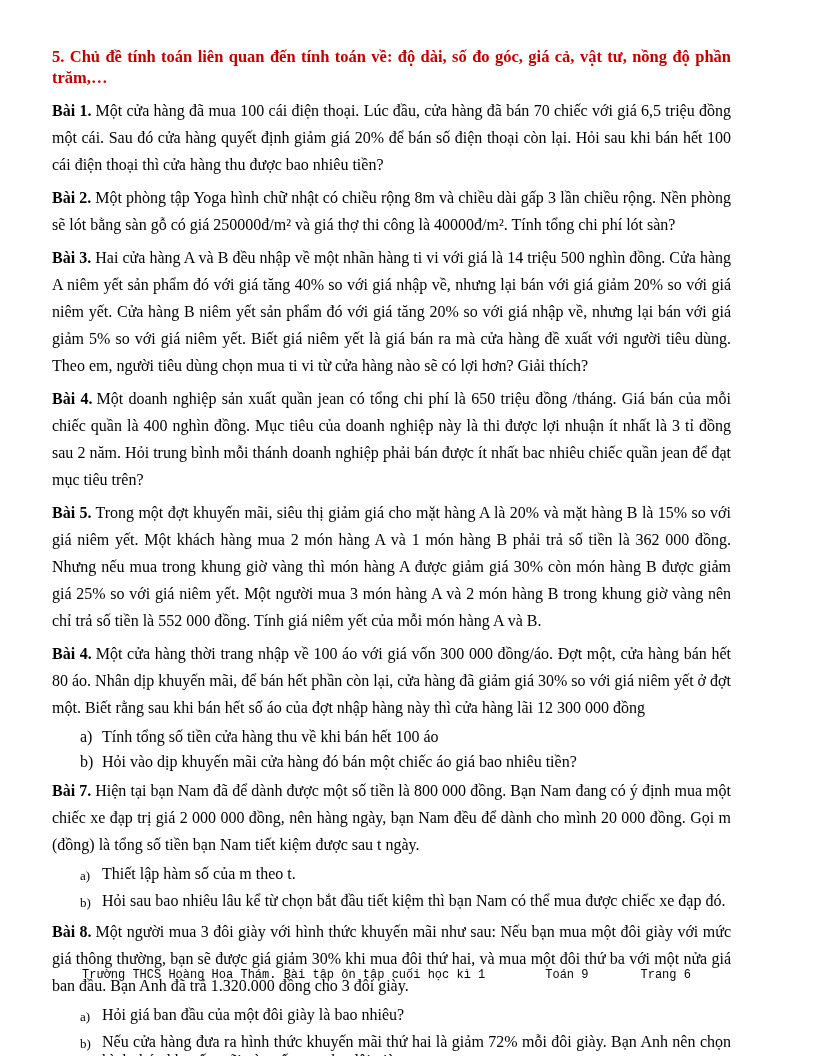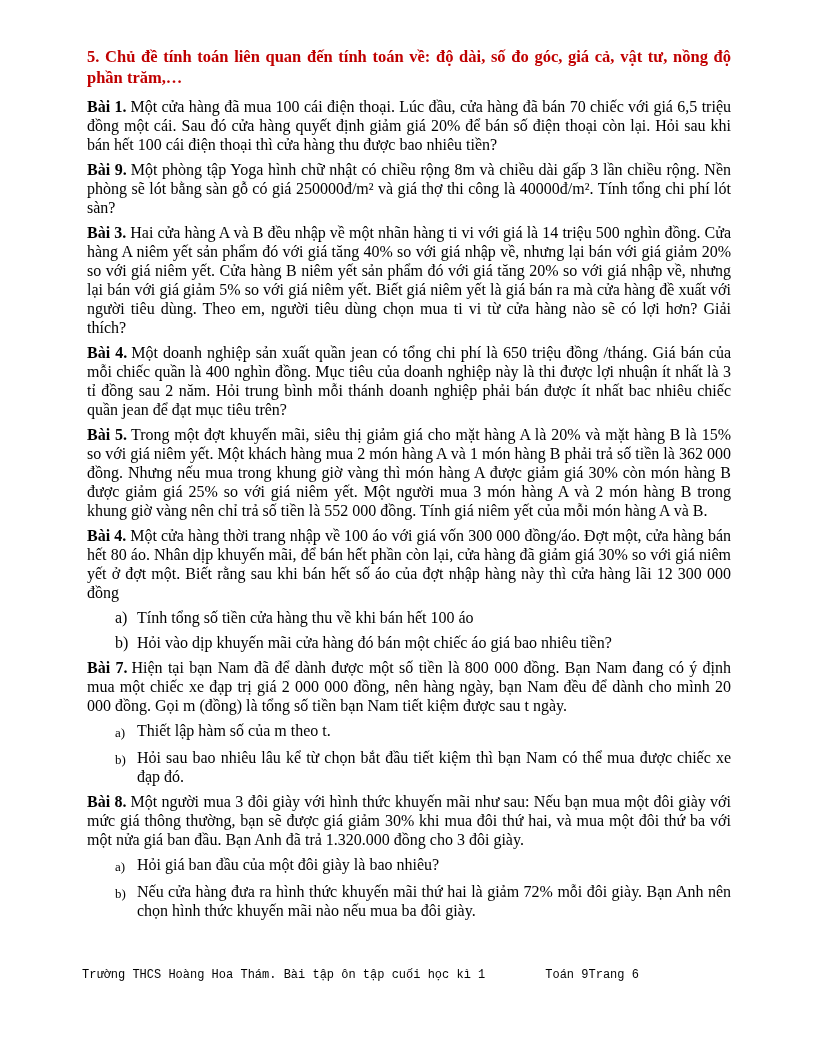--- a/index.html
+++ b/index.html
@@ -5,34 +5,34 @@
   * { margin: 0; padding: 0; box-sizing: border-box; }
   html, body { background: #ffffff; }
   .page {
     position: relative;
     width: 816px;
     height: 1056px;
     margin: 0 auto;
     background: #ffffff;
     color: #000;
     font-family: "Liberation Serif", serif;
-    padding: 46px 85px 0 87px;
+    padding: 46px 85px 0 52px;
     overflow: hidden;
   }
   .red-heading {
     color: #c00000;
     font-weight: bold;
     font-size: 16.5px;
     line-height: 21px;
     text-align: justify;
     margin-bottom: 9px;
   }
   .para {
     font-size: 16px;
-    line-height: 19px;
+    line-height: 27px;
     text-align: justify;
     margin-bottom: 6px;
   }
   .p-label { font-weight: bold; margin-right: 4px; }
   .sub {
     display: flex;
     margin-left: 28px;
     font-size: 16px;
     line-height: 19px;
     margin-bottom: 6px;
@@ -46,32 +46,32 @@
     position: absolute;
     top: 968px;
     left: 82px;
     right: 85px;
     font-family: "Liberation Mono", monospace;
     font-size: 12px;
     display: flex;
     white-space: pre;
   }
   .f-mid { margin-left: 60px; }
-  .f-right { }
+  .f-right { margin-left: 52px; }
 </style>
 </head>
 <body>
 
 <div class="page">
 
   <h2 class="red-heading">5. Chủ đề tính toán liên quan đến tính toán về: độ dài, số đo góc, giá cả, vật tư, nồng độ phần trăm,…</h2>
 
   <p class="para"><span class="p-label">Bài 1.</span><span>Một cửa hàng đã mua 100 cái điện thoại. Lúc đầu, cửa hàng đã bán 70 chiếc với giá 6,5 triệu đồng một cái. Sau đó cửa hàng quyết định giảm giá 20% để bán số điện thoại còn lại. Hỏi sau khi bán hết 100 cái điện thoại thì cửa hàng thu được bao nhiêu tiền?</span></p>
 
-  <p class="para"><span class="p-label">Bài 9.</span><span>Một phòng tập Yoga hình chữ nhật có chiều rộng 8m và chiều dài gấp 3 lần chiều rộng. Nền phòng sẽ lót bằng sàn gỗ có giá 250000đ/m² và giá thợ thi công là 40000đ/m². Tính tổng chi phí lót sàn?</span></p>
+  <p class="para"><span class="p-label">Bài 2.</span><span>Một phòng tập Yoga hình chữ nhật có chiều rộng 8m và chiều dài gấp 3 lần chiều rộng. Nền phòng sẽ lót bằng sàn gỗ có giá 250000đ/m² và giá thợ thi công là 40000đ/m². Tính tổng chi phí lót sàn?</span></p>
 
   <p class="para"><span class="p-label">Bài 3.</span><span>Hai cửa hàng A và B đều nhập về một nhãn hàng ti vi với giá là 14 triệu 500 nghìn đồng. Cửa hàng A niêm yết sản phẩm đó với giá tăng 40% so với giá nhập về, nhưng lại bán với giá giảm 20% so với giá niêm yết. Cửa hàng B niêm yết sản phẩm đó với giá tăng 20% so với giá nhập về, nhưng lại bán với giá giảm 5% so với giá niêm yết. Biết giá niêm yết là giá bán ra mà cửa hàng đề xuất với người tiêu dùng. Theo em, người tiêu dùng chọn mua ti vi từ cửa hàng nào sẽ có lợi hơn? Giải thích?</span></p>
 
   <p class="para"><span class="p-label">Bài 4.</span><span>Một doanh nghiệp sản xuất quần jean có tổng chi phí là 650 triệu đồng /tháng. Giá bán của mỗi chiếc quần là 400 nghìn đồng. Mục tiêu của doanh nghiệp này là thi được lợi nhuận ít nhất là 3 tỉ đồng sau 2 năm. Hỏi trung bình mỗi thánh doanh nghiệp phải bán được ít nhất bac nhiêu chiếc quần jean để đạt mục tiêu trên?</span></p>
 
   <p class="para"><span class="p-label">Bài 5.</span><span>Trong một đợt khuyến mãi, siêu thị giảm giá cho mặt hàng A là 20% và mặt hàng B là 15% so với giá niêm yết. Một khách hàng mua 2 món hàng A và 1 món hàng B phải trả số tiền là 362 000 đồng. Nhưng nếu mua trong khung giờ vàng thì món hàng A được giảm giá 30% còn món hàng B được giảm giá 25% so với giá niêm yết. Một người mua 3 món hàng A và 2 món hàng B trong khung giờ vàng nên chỉ trả số tiền là 552 000 đồng. Tính giá niêm yết của mỗi món hàng A và B.</span></p>
 
   <p class="para"><span class="p-label">Bài 4.</span><span>Một cửa hàng thời trang nhập về 100 áo với giá vốn 300 000 đồng/áo. Đợt một, cửa hàng bán hết 80 áo. Nhân dịp khuyến mãi, để bán hết phần còn lại, cửa hàng đã giảm giá 30% so với giá niêm yết ở đợt một. Biết rằng sau khi bán hết số áo của đợt nhập hàng này thì cửa hàng lãi 12 300 000 đồng</span></p>
 
   <div class="sub">

